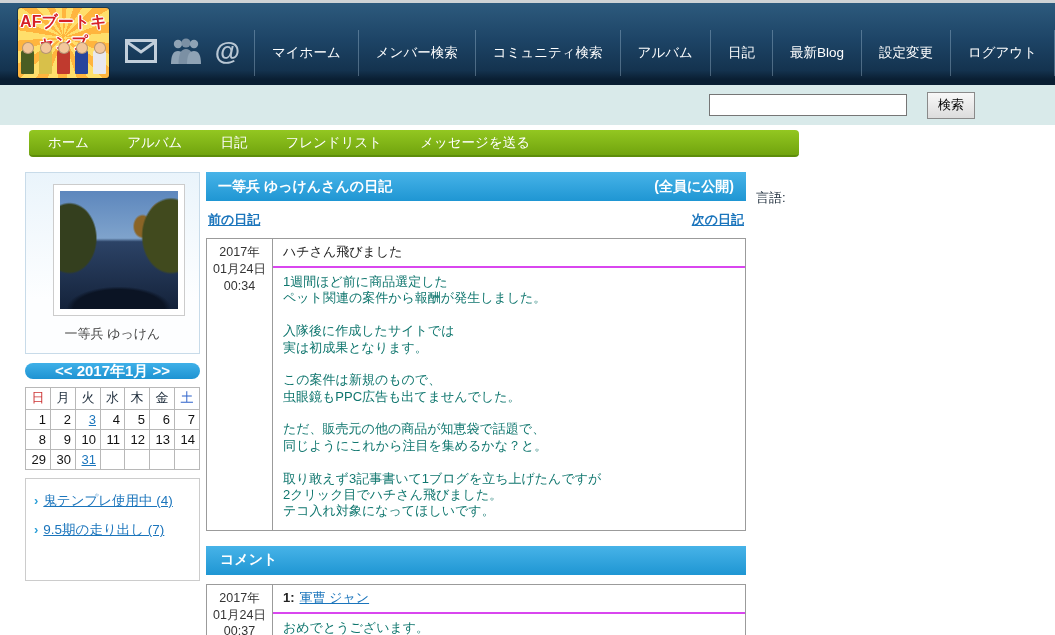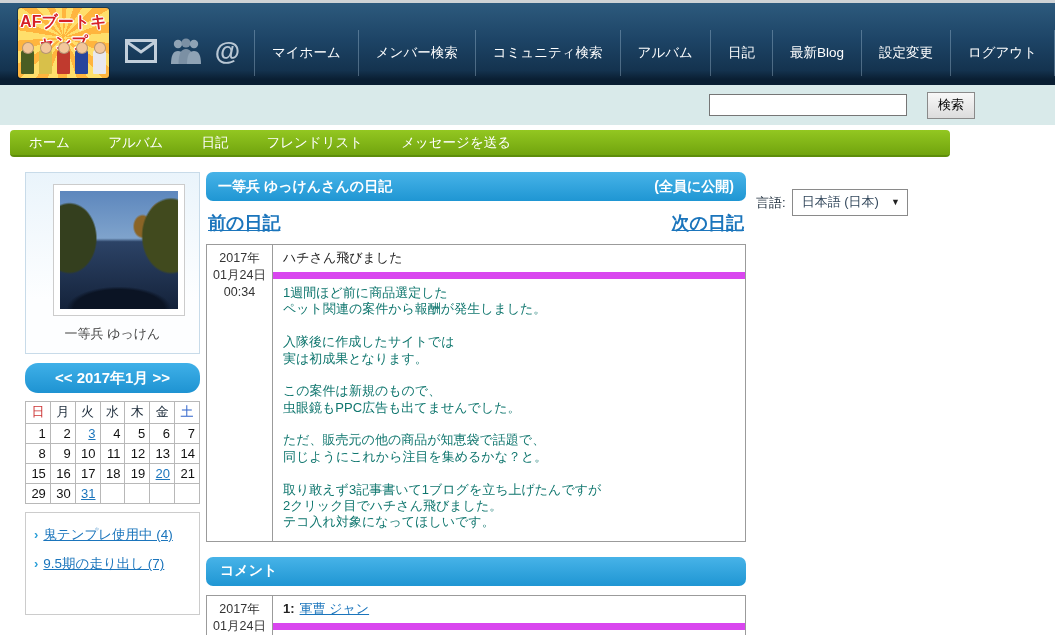--- a/index.html
+++ b/index.html
@@ -26,77 +26,77 @@
   .topnav-item:last-child { border-right:1px solid rgba(180,205,225,.35); }
 
   
   .searchbar { height:40px; background:#d9eaea; display:flex; justify-content:flex-end; align-items:center; padding-right:80px; gap:20px; }
   .search-input { width:198px; height:22px; border:1px solid #767676; background:#fff; font-size:13px; padding:0 4px; }
   .search-btn { padding:3px 10px 4px; border:1px solid #8a8a8a; background:linear-gradient(#f8f8f8,#dcdcdc); font-size:13px; cursor:pointer;
     font-family:"Liberation Sans",sans-serif; }
   .white-gap { height:5px; background:#fff; }
 
   
-  .subnav { margin-left:10px; width:940px; height:27px; border-radius:4px;
+  .subnav { margin-left:29px; width:770px; height:27px; border-radius:4px;
     background:linear-gradient(#93c721,#71a40e); border-bottom:2px solid #5d8d0a;
     display:flex; align-items:center; color:#fff; font-size:13.5px; }
   .subnav-item { padding:0 19px; cursor:pointer; white-space:nowrap; }
 
   
   .content { display:flex; margin:15px 0 0 25px; align-items:flex-start; }
   .sidebar { width:175px; flex:none; }
   .main { width:540px; flex:none; margin-left:6px; }
   .langcol { margin-left:10px; }
 
   
   .blue-bar { background:linear-gradient(#47b3e8,#1f96d3); color:#fff; font-weight:bold; font-size:14px;
-    display:flex; align-items:center; border-radius:7px; height:29px; }
+    display:flex; align-items:center; border-radius:0; height:29px; }
 
   
   .profile-card { border:1px solid #c8dbe9; background:linear-gradient(180deg,#eaf4fb,#fdfeff 70%); padding:11px 27px 4px; }
   .photo-frame { background:#fff; border:1px solid #ccc; padding:6px; width:132px; margin:0 auto; cursor:pointer; }
   .photo { width:118px; height:118px;
     background:
       radial-gradient(45px 58px at 8% 40%, #343f1e 58%, transparent 62%),
       radial-gradient(48px 62px at 94% 38%, #414a1e 58%, transparent 62%),
       radial-gradient(20px 24px at 86% 22%, #b06a28 55%, transparent 65%),
       radial-gradient(16px 20px at 70% 30%, #8a6426 50%, transparent 62%),
       radial-gradient(18px 20px at 16% 24%, #6f5a22 50%, transparent 62%),
       radial-gradient(70px 30px at 50% 100%, #0b1424 65%, transparent 75%),
       linear-gradient(180deg,#5d87bd 0%,#7fa3cc 40%,#2c4366 43%,#14223a 100%); }
   .profile-name { text-align:center; margin:9px 0 6px; font-size:13px; color:#444; }
 
   
-  .cal-btn { margin-top:9px; height:30px; border-radius:13px; background:linear-gradient(#3fb0e8,#1e93d2);
+  .cal-btn { margin-top:9px; height:16px; border-radius:13px; background:linear-gradient(#3fb0e8,#1e93d2);
     color:#fff; font-weight:bold; font-size:15px; display:flex; align-items:center; justify-content:center;
     cursor:pointer; width:175px; }
   .cal-table { width:175px; border-collapse:collapse; margin-top:8px; background:#fff; font-size:13px; color:#111; }
   .cal-table th, .cal-table td { border:1px solid #b8b8b8; padding:1px 4px 2px; height:20px; }
   .cal-table th { text-align:center; font-weight:normal; color:#1c2b3a; }
   .cal-table td { text-align:right; }
   .wd-sun { color:#cc3333 !important; }
   .wd-sat { color:#3366cc !important; }
   .cal-link { color:#1b75bc; text-decoration:underline; cursor:pointer; }
 
   
   .side-header { margin-top:15px; padding-left:14px; border-radius:9px; }
   .diary-list { margin-top:8px; border:1px solid #ccc; background:#fff; padding:13px 6px 30px 8px; }
   .diary-list-item { margin-bottom:11px; font-size:13.5px; line-height:1.35; }
   .arrow-glyph { color:#2b9fd8; font-weight:bold; margin-right:5px; font-size:13px; }
   .blue-link { color:#1b75bc; text-decoration:underline; cursor:pointer; }
 
   
   .main-header { justify-content:space-between; padding:0 12px; }
   .entry-nav { display:flex; justify-content:space-between; margin:10px 2px 9px; }
-  .entry-nav a { font-size:18px; font-weight:bold; }
+  .entry-nav a { font-size:13px; font-weight:bold; }
   .entry-table { display:flex; border:1px solid #9b9b9b; background:#fff; align-items:stretch; }
   .date-cell { width:66px; flex:none; border-right:1px solid #9b9b9b; text-align:center; font-size:12.5px;
     color:#333; padding-top:5px; line-height:1.35; white-space:pre-line; }
   .entry-main { flex:1; min-width:0; }
-  .entry-title { padding:4px 10px 5px; border-bottom:7px solid #d946ef; font-size:13px; color:#222; }
+  .entry-title { padding:4px 10px 5px; border-bottom:2px solid #d946ef; font-size:13px; color:#222; }
   .entry-body { padding:6px 10px 10px; font-size:13px; line-height:1.26; color:#0f766e; white-space:pre-line; }
   .comments-header { margin-top:15px; padding-left:14px; }
   .comment-table { margin-top:9px; }
   .comment-num { font-weight:bold; color:#222; margin-right:5px; }
 
   
   .lang-row { display:flex; align-items:center; font-size:13px; color:#1c2b3a; margin-top:17px; white-space:nowrap; }
   .lang-select { border:1px solid #8a8a8a; background:#fff; padding:3px 7px 4px 9px; margin-left:6px;
     display:flex; align-items:center; gap:12px; color:#33485c; cursor:pointer; }
   .lang-caret { font-size:9px; color:#222; }
@@ -204,29 +204,20 @@
             <tr>
               <td>8</td>
               <td>9</td>
               <td>10</td>
               <td>11</td>
               <td>12</td>
               <td>13</td>
               <td>14</td>
             </tr>
             <tr>
-              <td>15</td>
-              <td>16</td>
-              <td>17</td>
-              <td>18</td>
-              <td>19</td>
-              <td><a class="cal-link">20</a></td>
-              <td>21</td>
-            </tr>
-            <tr>
               <td>29</td>
               <td>30</td>
               <td><a class="cal-link">31</a></td>
               <td></td>
               <td></td>
               <td></td>
               <td></td>
             </tr>
           </tbody>
       </table>
@@ -286,21 +277,17 @@
 
 当たり商品になればいいですね。</div>
         </div>
       </div>
 
     </div>
 
     <div class="langcol">
       <div class="lang-row">
         <span>言語:</span>
-        <span class="lang-select">
-          <span>日本語 (日本)</span>
-          <span class="lang-caret">▼</span>
-        </span>
       </div>
     </div>
 
   </div>
 </div>
 
 </body></html>

